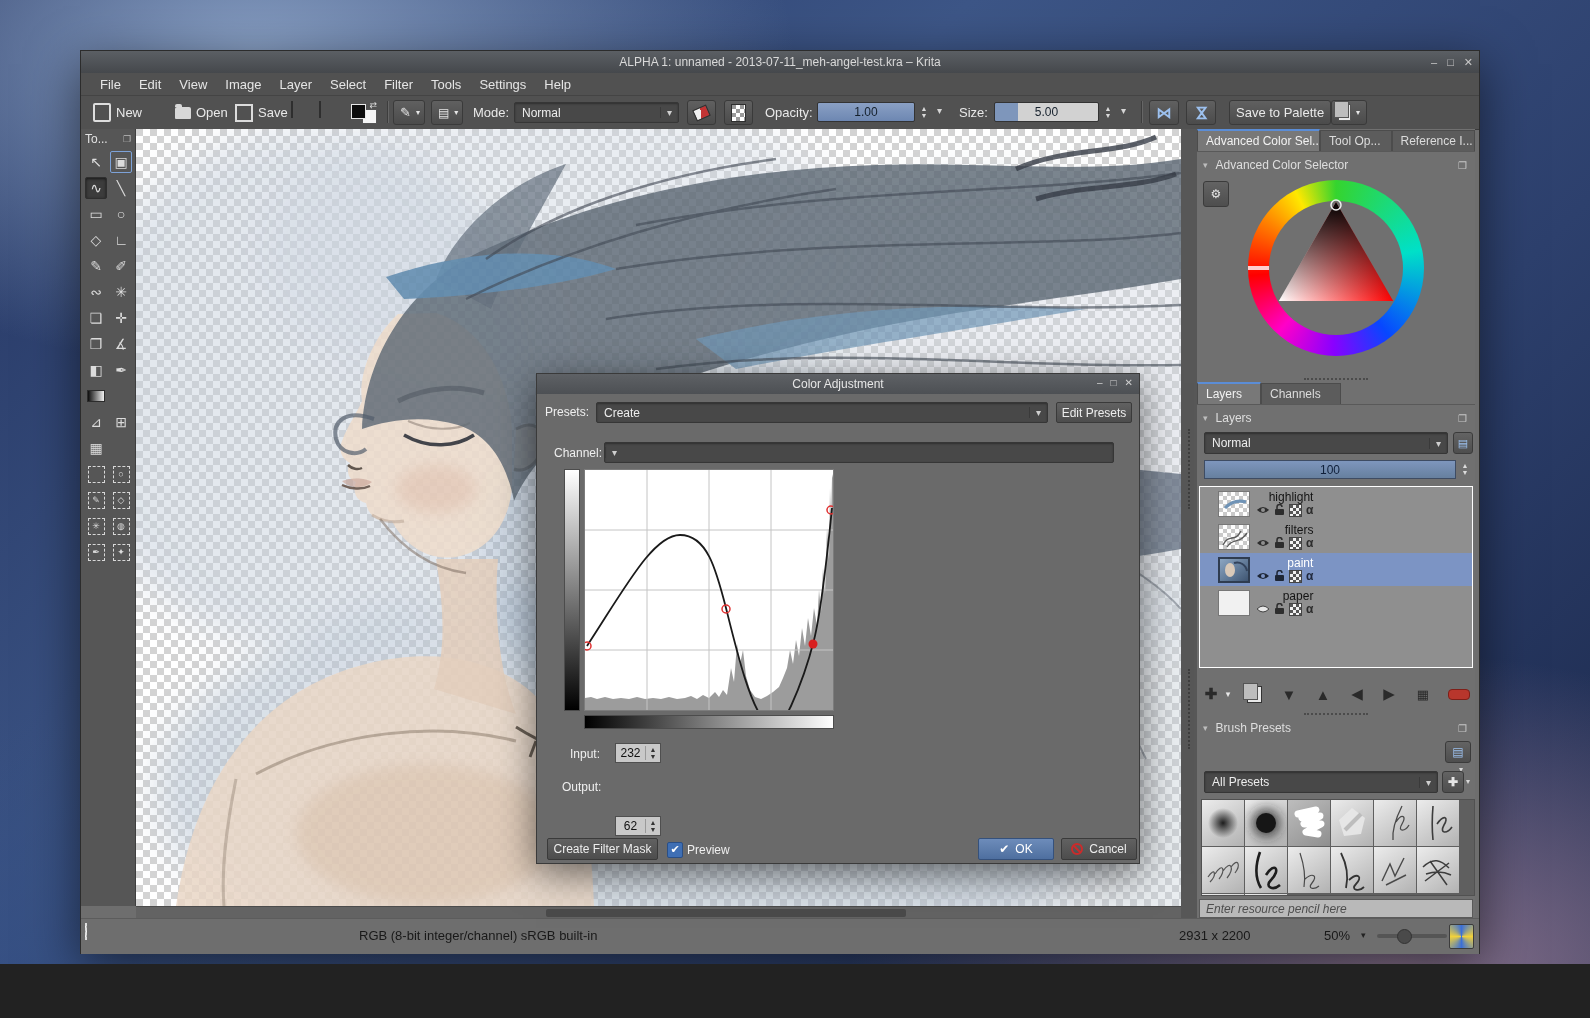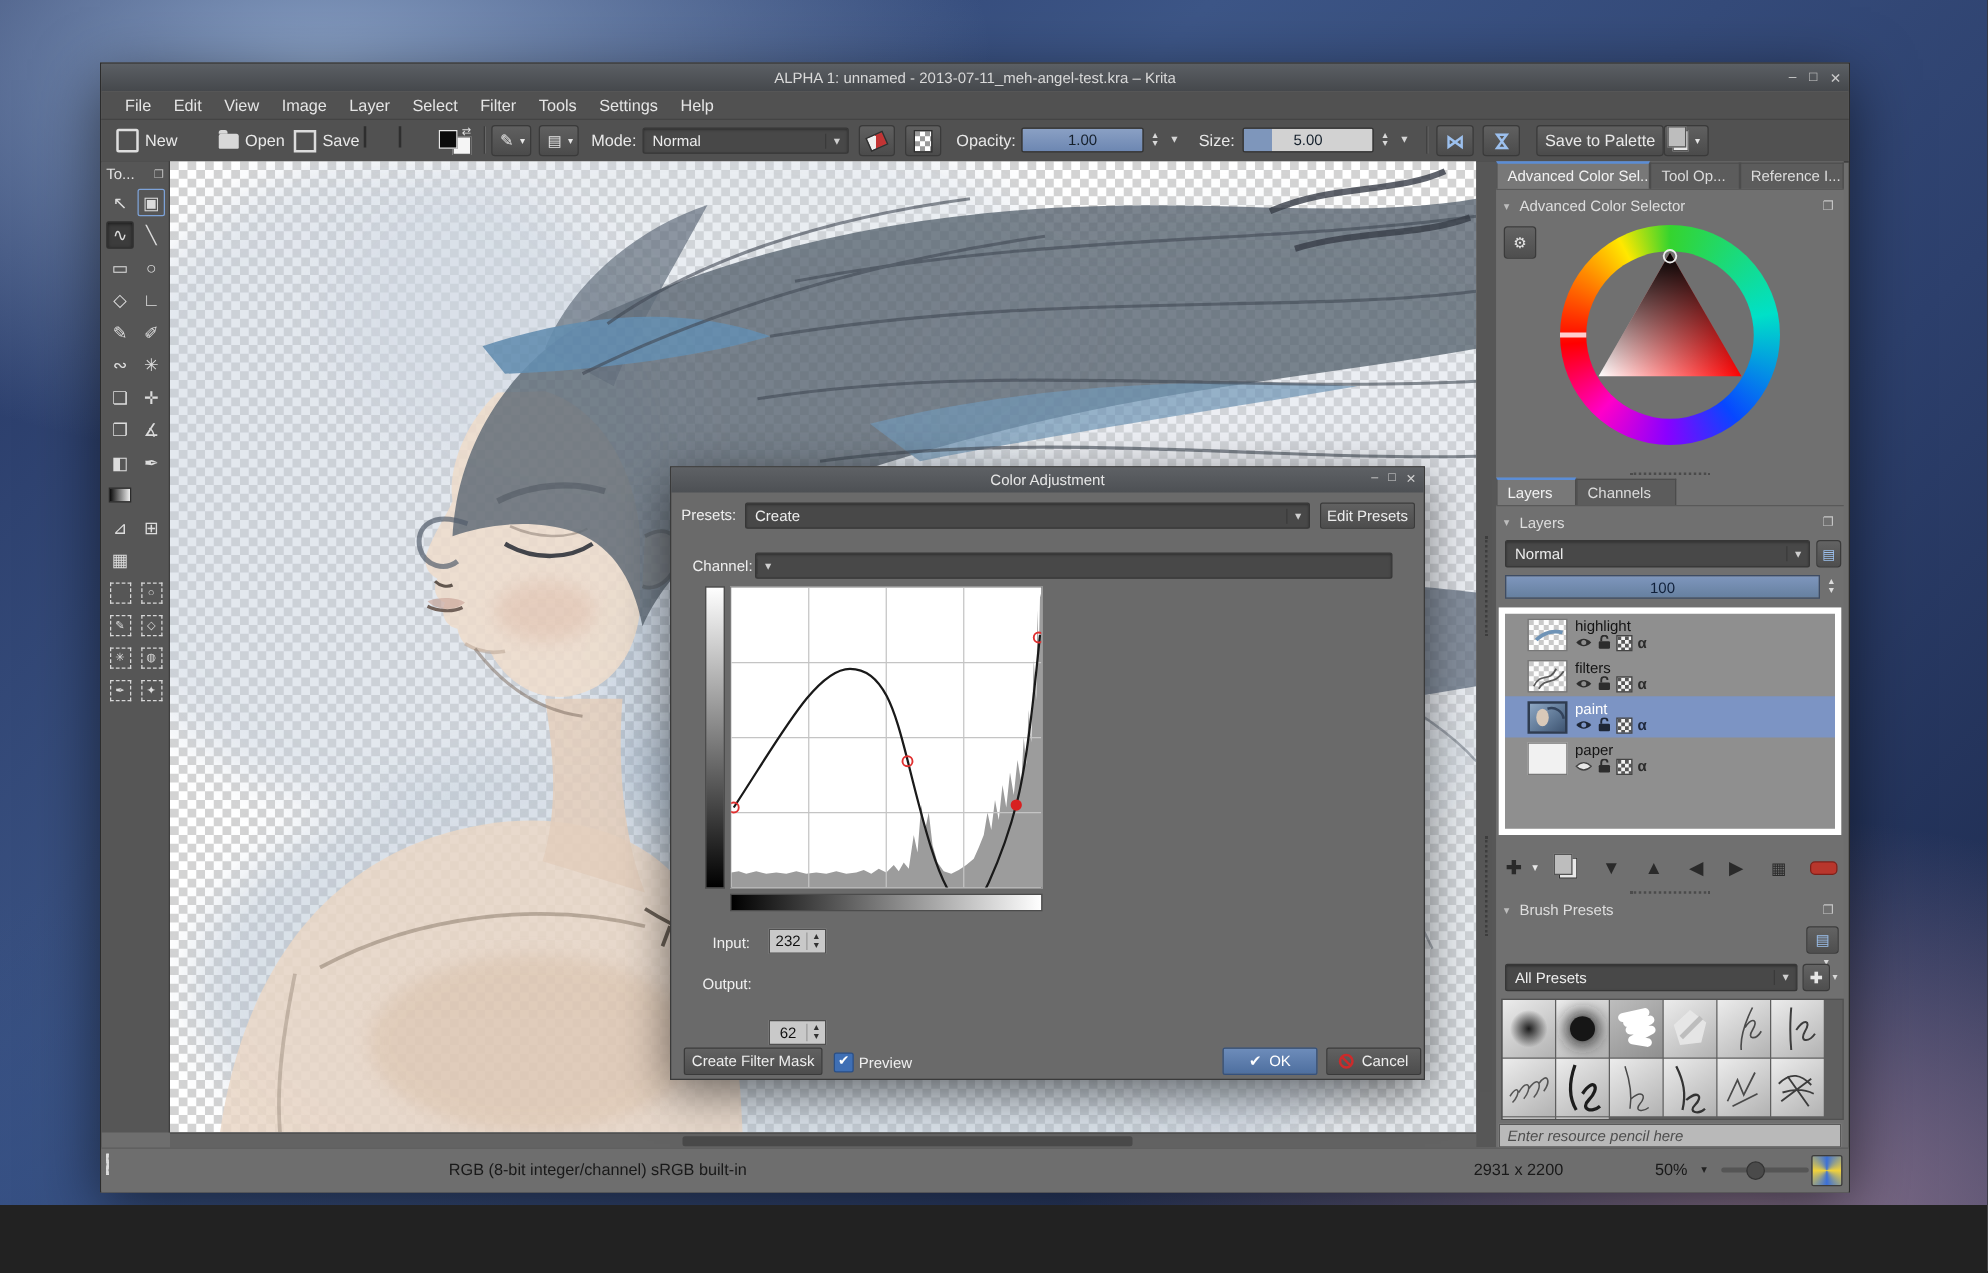--- a/index.html
+++ b/index.html
@@ -86,21 +86,21 @@
   .dhead .fl{position:absolute;right:8px;color:#c6c6c6;font-size:10px;}
   .sqbtn{position:absolute;background:linear-gradient(#636363,#4e4e4e);border:1px solid #3b3b3b;border-radius:3px;
     display:flex;align-items:center;justify-content:center;color:#e5e5e5;box-sizing:border-box;}
   .dots{position:absolute;left:50%;transform:translateX(-50%);width:64px;border-top:2px dotted #4b4b4b;}
   
   .wheel{position:absolute;width:176px;height:176px;border-radius:50%;
     background:conic-gradient(from 0deg,#35d42e,#00e0c8 78deg,#0747ff 142deg,#8a00ff 182deg,#ff00c8 222deg,#ff0000 265deg,#ff8a00 306deg,#ffe800 332deg,#35d42e 360deg);}
   .hole{position:absolute;left:21px;top:21px;width:134px;height:134px;border-radius:50%;background:#707070;}
   .ringmark{position:absolute;left:0;top:86px;width:21px;height:4px;background:#ffd9d9;opacity:.95;}
   
-  .llist{position:absolute;background:#8f8f8f;border:5px solid #ffffff;box-sizing:border-box;overflow:hidden;}
+  .llist{position:absolute;background:#8f8f8f;border:1px solid #ffffff;box-sizing:border-box;overflow:hidden;text-align:right;}
   .lrow{height:33px;display:flex;align-items:center;gap:6px;padding-left:18px;color:#141414;}
   .lrow.sel{background:#7c94c4;color:#fff;}
   .lthumb{width:32px;height:26px;border:1px solid #777;box-sizing:border-box;flex:0 0 auto;
     background:repeating-conic-gradient(#fdfdfd 0% 25%, #c9c9c9 0% 50%) 0 0/8px 8px;position:relative;overflow:hidden;}
   .lmeta{display:flex;flex-direction:column;justify-content:center;line-height:13px;}
   .lname{font-size:12px;}
   .licons{display:flex;gap:4px;align-items:center;height:13px;}
   .licons svg{display:block;}
   .mini-checker{width:11px;height:11px;background:repeating-conic-gradient(#f2f2f2 0% 25%, #565656 0% 50%) 0 0/6px 6px;border:1px solid #444;}
   .alpha-g{font-size:12px;font-weight:bold;color:#2b2b2b;line-height:11px;}

